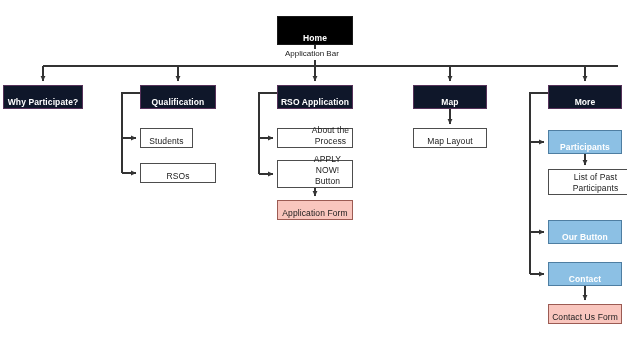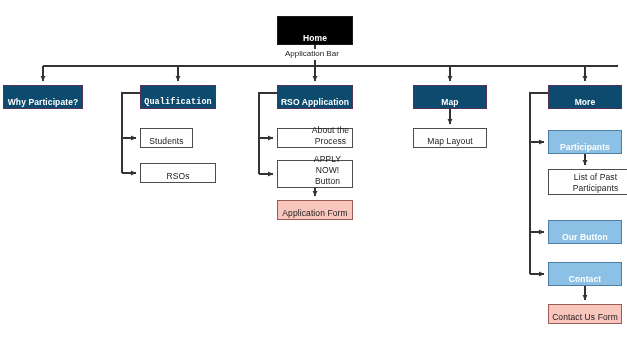--- a/index.html
+++ b/index.html
@@ -39,21 +39,21 @@
     letter-spacing: 0.1px;
     z-index: 2;
   }
   .node.dark {
     background: #000000;
     border-color: #1a1a1a;
     color: #ffffff;
     font-weight: bold;
   }
   .node.purple {
-    background: #0c4a6e;
+    background: #0f172a;
     border-color: #56325a;
     color: #ffffff;
     font-weight: bold;
   }
   .node.blue {
     background: #8cc0e4;
     border-color: #4e7ea2;
     color: #ffffff;
     font-weight: bold;
   }
@@ -130,21 +130,21 @@
     </g>
   </svg>
 
   <div id="nodes-layer">
       <div class="node dark" style="left: 277px; top: 16px; width: 76px; height: 29px;">
         <span class="label">Home</span>
       </div>
       <div class="node purple" style="left: 3px; top: 85px; width: 80px; height: 24px;">
         <span class="label">Why Participate?</span>
       </div>
-      <div class="node purple" style="left: 140px; top: 85px; width: 76px; height: 24px; font-family: Liberation Mono, monospace;">
+      <div class="node purple" style="left: 140px; top: 85px; width: 76px; height: 24px;">
         <span class="label">Qualification</span>
       </div>
       <div class="node purple" style="left: 277px; top: 85px; width: 76px; height: 24px;">
         <span class="label">RSO Application</span>
       </div>
       <div class="node purple" style="left: 413px; top: 85px; width: 74px; height: 24px;">
         <span class="label">Map</span>
       </div>
       <div class="node purple" style="left: 548px; top: 85px; width: 74px; height: 24px;">
         <span class="label">More</span>

